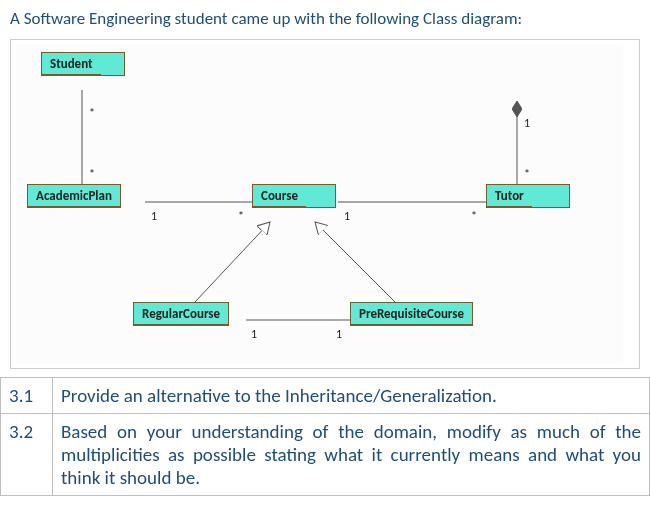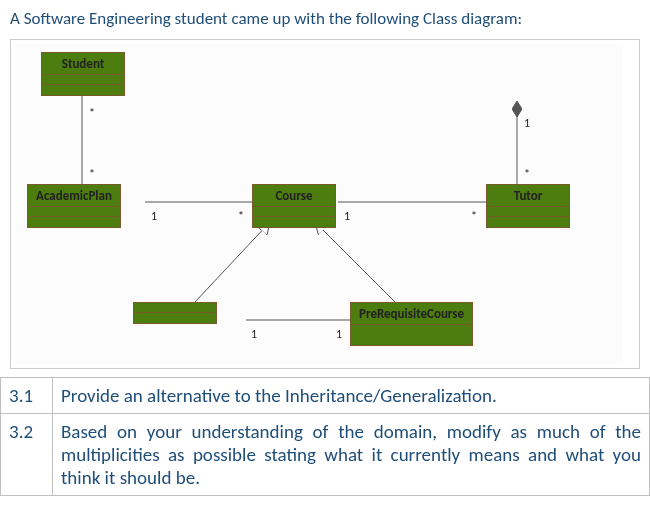--- a/index.html
+++ b/index.html
@@ -22,23 +22,23 @@
   }
   .diagram {
     position: relative;
     width: 608px;
     height: 320px;
     background: #fcfcfc;
   }
   .uml-class {
     position: absolute;
     display: flex;
-    flex-direction: column;
+    flex-direction: row;
     border: 1px solid #7a5a2a;
-    background: #4d7c0f;
+    background: #5eead4;
     min-width: 84px;
   }
   .uml-class .sec {
     border-bottom: 1px solid #7a5a2a;
     min-height: 10px;
     padding: 3px 8px;
     text-align: center;
     font-size: 13px;
     color: #222;
     font-weight: 600;
@@ -119,20 +119,21 @@
       <div class="sec empty"></div>
     </div>
 
     <div class="uml-class" style="left:237px; top:140px;">
       <div class="sec">Course</div>
       <div class="sec empty"></div>
       <div class="sec empty"></div>
     </div>
 
     <div class="uml-class" style="left:118px; top:258px;">
+      <div class="sec">RegularCourse</div>
       <div class="sec empty"></div>
       <div class="sec empty"></div>
     </div>
 
     <div class="uml-class" style="left:335px; top:258px;align-items:center;">
       <div class="sec">PreRequisiteCourse</div>
       <div class="sec empty"></div>
       <div class="sec empty"></div>
     </div>
 

